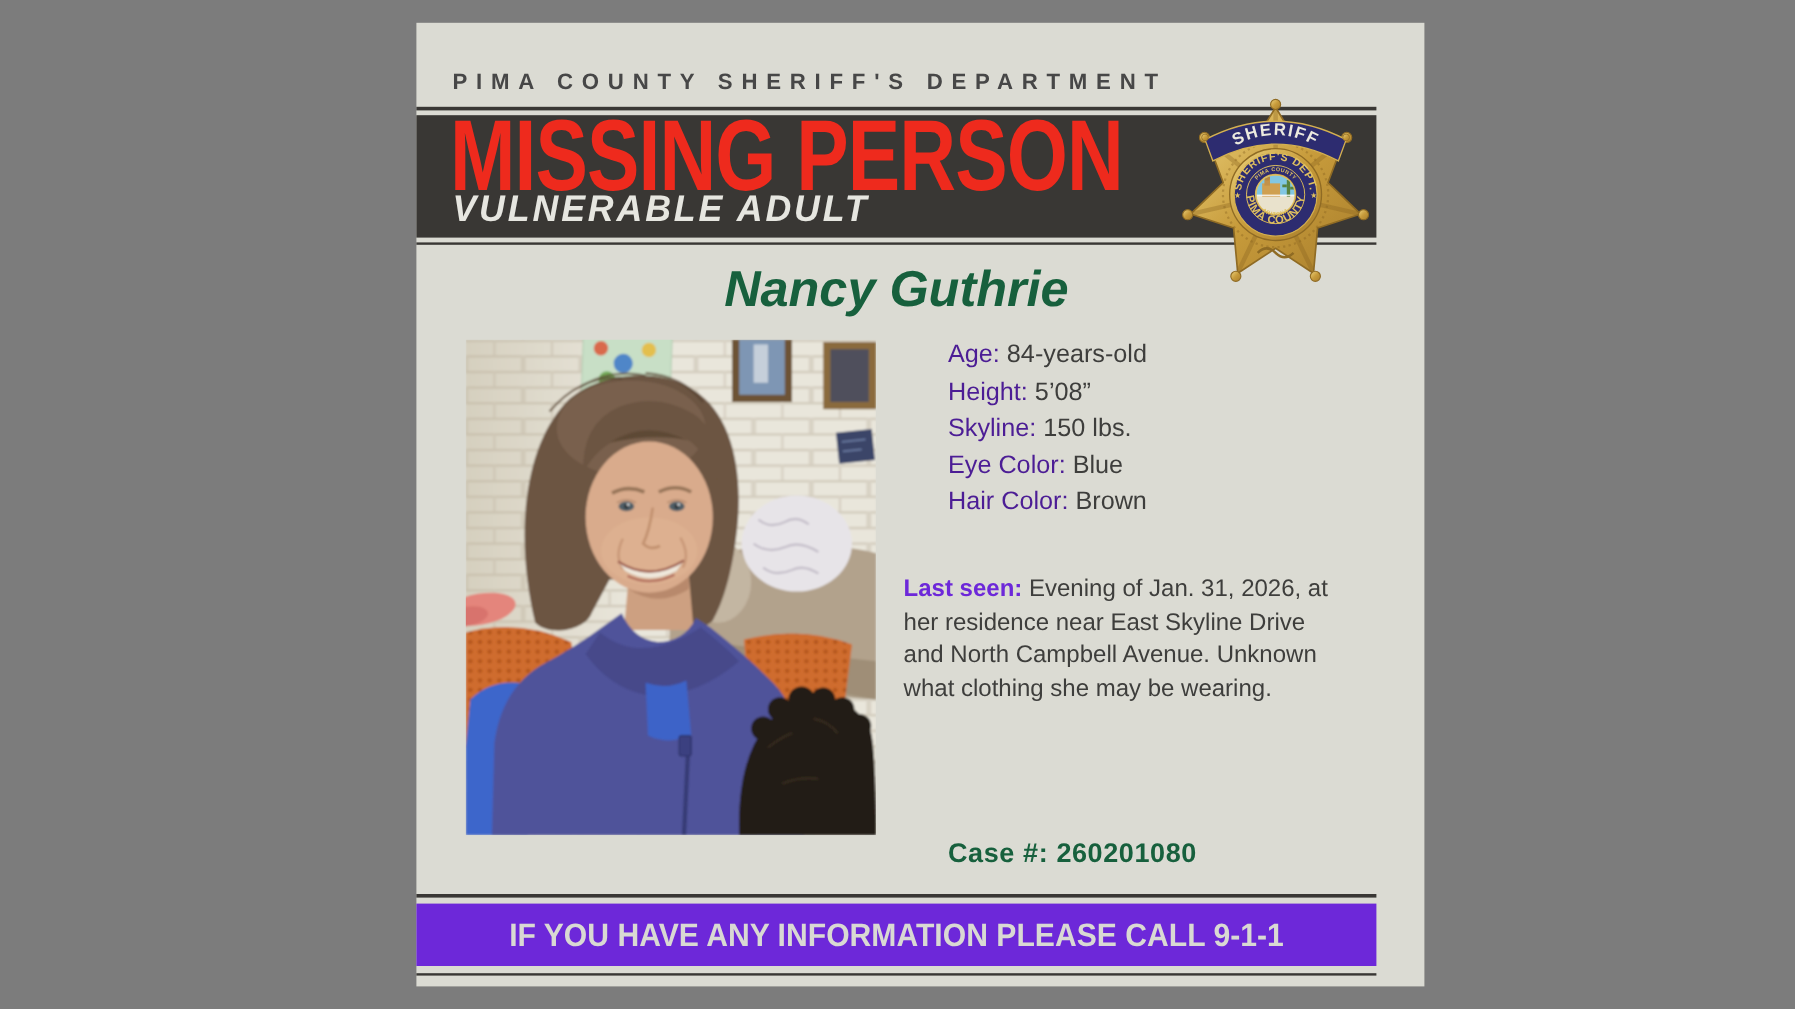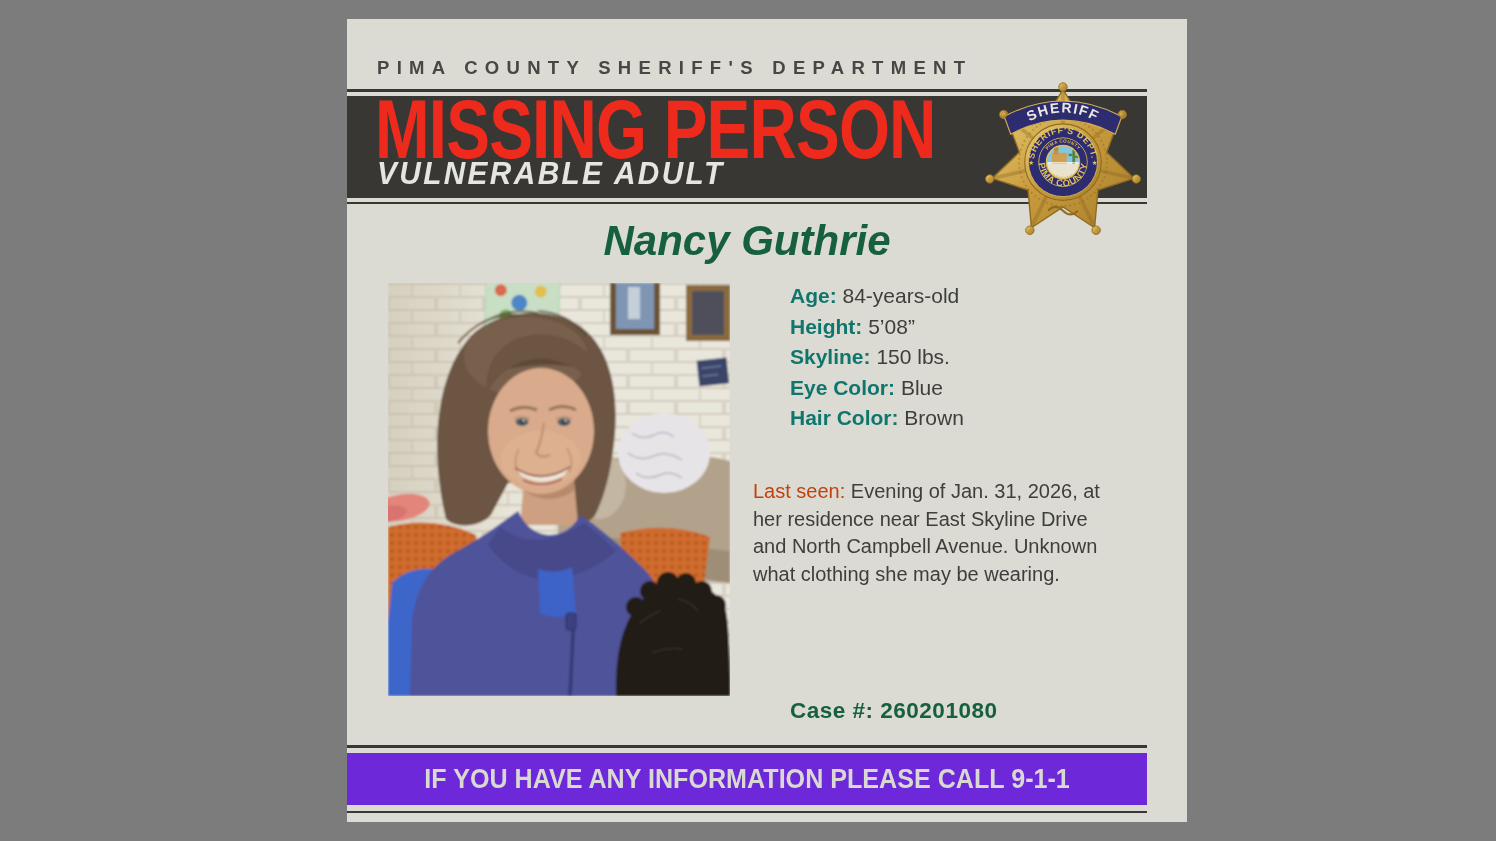--- a/index.html
+++ b/index.html
@@ -51,26 +51,26 @@
   }
   .photo{
     position:absolute;left:41px;top:264px;width:342px;height:413px;
     overflow:hidden;
   }
   .photo svg{display:block;width:100%;height:100%;}
   .details{
     position:absolute;left:443px;top:262px;
     font-size:21px;color:#3e3e3c;line-height:30.6px;white-space:nowrap;
   }
-  .details b{font-weight:700;color:#0f766e;}
+  .details b{font-weight:400;color:#4c1d95;}
   .last-seen{
     position:absolute;left:406px;top:459px;width:362px;margin:0;
     font-size:20px;line-height:27.7px;color:#3e3e3c;
   }
-  .last-seen b{font-weight:400;color:#c2410c;text-align:right;}
+  .last-seen b{font-weight:700;color:#6d28d9;text-align:right;}
   .case-line{
     position:absolute;left:443px;top:679px;
     font-size:22.5px;font-weight:700;color:#17603d;white-space:nowrap;
     letter-spacing:0.5px;
   }
   .footer-band{
     position:absolute;left:0;top:734px;width:800px;height:52px;
     background:#6d28d9;display:flex;align-items:center;justify-content:center;
   }
   .footer-text{

